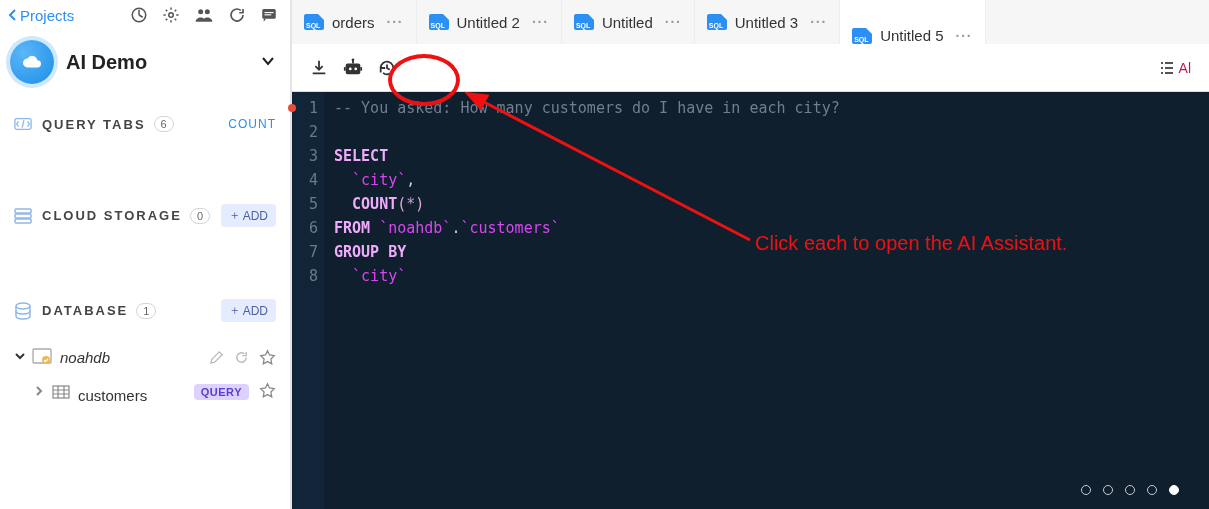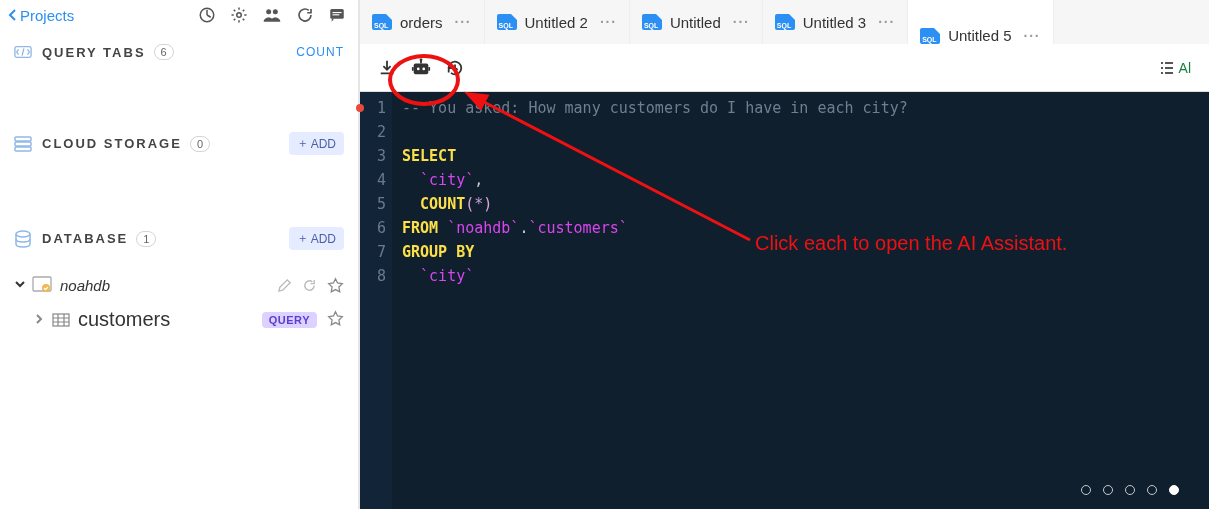--- a/index.html
+++ b/index.html
@@ -1,18 +1,18 @@
 <!DOCTYPE html>
 <html><head>
 <meta charset="utf-8">
 <style>
 * { margin: 0; padding: 0; box-sizing: border-box; }
 body { font-family: -apple-system, BlinkMacSystemFont, "Segoe UI", Arial, sans-serif; font-size: 14px; color: #333; background: #fff; overflow: hidden; width: 1209px; height: 509px; }
 .app { display: flex; height: 509px; }
-.sidebar { width: 360px; border-right: 2px solid #e5e5e5; background: #fff; display: flex; flex-direction: column; }
+.sidebar { width: 292px; border-right: 2px solid #e5e5e5; background: #fff; display: flex; flex-direction: column; }
 .sb-top { display: flex; align-items: center; padding: 6px 12px 6px 8px; }
 .back { color: #2b8ff3; font-size: 15px; display: flex; align-items: center; cursor: pointer; }
 .back svg { margin-right: 2px; }
 .sb-icons { margin-left: auto; display: flex; gap: 14px; align-items: center; }
 .sb-icons .ic { color: #555; cursor: pointer; display: flex; }
 .project-row { display: flex; align-items: center; padding: 10px 14px 18px 10px; }
 .project-avatar { width: 44px; height: 44px; border-radius: 50%; background: radial-gradient(circle at 30% 30%, #5bb7f7, #1c8de8); display: flex; align-items: center; justify-content: center; margin-right: 12px; box-shadow: 0 0 0 4px rgba(60,168,245,0.25); }
 .project-title { font-size: 20px; font-weight: 700; color: #222; }
 .project-chev { margin-left: auto; color: #222; cursor: pointer; }
 .section { padding: 14px 14px; }
@@ -25,40 +25,40 @@
 .add-btn { background: #e6ecff; color: #4b5fa7; font-size: 12px; padding: 3px 8px; border-radius: 4px; cursor: pointer; display:flex; align-items:center; gap:2px; }
 .db-row { display: flex; align-items: center; padding: 8px 14px; font-style: italic; }
 .db-row .chev { color: #333; margin-right: 6px; cursor:pointer; }
 .db-row .dbicon { margin-right: 8px; display:flex; }
 .db-row .dbname { font-size: 15px; color: #333; }
 .db-row .acts { margin-left: auto; display: flex; gap: 10px; align-items: center; }
 .db-row .acts .ic { color: #aaa; cursor:pointer; display:flex; }
 .tbl-row { display: flex; align-items: center; padding: 6px 14px 6px 34px; }
 .tbl-row .chev { color: #888; margin-right: 8px; cursor:pointer; }
 .tbl-row .tbicon { color: #888; margin-right: 8px; display:flex; }
-.tbl-row .tbname { font-size: 20px; color: #333; }
+.tbl-row .tbname { font-size: 15px; color: #333; margin-top: 7px; }
 .tbl-row .acts { margin-left: auto; display: flex; gap: 10px; align-items: center; }
 .query-badge { background: #dcd1ff; color: #5b3ed1; font-size: 11px; padding: 2px 7px; border-radius: 4px; cursor:pointer; letter-spacing: 0.5px; font-weight:600;text-align:center; }
 .main { flex: 1; display: flex; flex-direction: column; background: #f6f6f6; position: relative; min-width: 0; }
 .tabs { display: flex; background: #f6f6f6; height: 44px; align-items: stretch; overflow:hidden; }
 .tab { display: flex; align-items: center; padding: 0 8px 0 12px; gap: 8px; cursor: pointer; background: #f6f6f6; border-right: 1px solid #eee; min-width: 0; }
 .tab.active { background: #fff; align-items: flex-end; }
 .tab .ticn { display:flex; }
 .tab .tlabel { font-size: 15px; color: #333; white-space: nowrap; }
 .tab .tmenu { color: #999; cursor: pointer; padding: 0 4px; font-weight:700; letter-spacing:1px; }
 .toolbar { height: 48px; background: #fff; display: flex; align-items: center; padding: 0 18px; border-bottom: 1px solid #ddd; gap: 14px; }
 .toolbar .ic { color: #333; cursor: pointer; display:flex; }
-.toolbar .right { margin-left: auto; display:flex; align-items:center; gap:4px; color:#15803d; cursor:pointer; }
+.toolbar .right { margin-left: auto; display:flex; align-items:center; gap:4px; color:#be185d; cursor:pointer; }
 .editor { flex: 1; background: #0f1f2e; display: flex; font-family: "SF Mono", Menlo, Consolas, monospace; font-size: 15px; line-height: 24px; position: relative; }
 .gutter { width: 32px; background: #122538; color: #6a7a8a; text-align: right; padding: 4px 6px 0 0; user-select: none; }
 .gutter .ln { height: 24px; position:relative; }
 .gutter .ln .dot { position:absolute; left:-4px; top:8px; width:8px; height:8px; border-radius:50%; background:#e84b3c; }
 .code { flex: 1; padding: 4px 0 0 10px; color: #b8c4d1; white-space: pre; }
 .c-comment { color: #6f7f8f; }
-.c-kw { color: #fde047; font-weight: bold; }
+.c-kw { color: #f0abfc; font-weight: bold; }
 .c-id { color: #d946ef; }
 .c-punct { color: #c9cdd3; }
 .c-paren { color: #dca6d9; }
 .c-star { color: #c39bd3; }
 .pager { position: absolute; right: 30px; bottom: 14px; display: flex; gap: 12px; }
 .pager .pd { width: 10px; height: 10px; border-radius: 50%; border: 1.5px solid #c5c9cd; cursor:pointer; }
 .pager .pd.on { background: #fff; border-color: #fff; }
 .anno-circle { position: absolute; left: 388px; top: 54px; width: 72px; height: 52px; border: 4px solid #e11; border-radius: 50%; pointer-events: none; }
 .anno-svg { position: absolute; left: 0; top: 0; pointer-events: none; }
 .anno-text { position: absolute; left: 755px; top: 232px; color: #e11; font-size: 20px; font-family: Arial, sans-serif; pointer-events:none; }
@@ -108,20 +108,31 @@
             <svg width="18" height="18" viewBox="0 0 24 24">
               <rect x="3" y="4" width="18" height="13" rx="2" fill="#555"></rect>
               <path d="M8 17l-3 4v-4" fill="#555"></path>
               <rect x="6" y="8" width="12" height="1.5" fill="#fff"></rect>
               <rect x="6" y="11" width="9" height="1.5" fill="#fff"></rect>
             </svg>
           </span>
       </div>
     </div>
 
+    <div class="project-row">
+      <div class="project-avatar">
+        <svg width="22" height="18" viewBox="0 0 24 20">
+            <path d="M7 16a5 5 0 0 1 0-10 6 6 0 0 1 11 2 4 4 0 0 1 0 8H7z" fill="#fff"></path>
+          </svg>
+      </div>
+      <div class="project-title">AI Demo</div>
+      <span class="project-chev"><svg width="16" height="16" viewBox="0 0 16 16">
+            <path d="M3 5l5 6 5-6" stroke="#222" stroke-width="2" fill="none"></path>
+          </svg></span>
+    </div>
 
     <div class="section">
       <div class="section-head">
         <span class="shi">
             <svg width="18" height="14" viewBox="0 0 20 14">
               <rect x="1" y="1" width="18" height="12" rx="2" fill="none" stroke="#8fb8e8" stroke-width="1.5"></rect>
               <path d="M5 4l-2 3 2 3M15 4l2 3-2 3M11 3l-2 8" stroke="#8fb8e8" stroke-width="1.5" fill="none"></path>
             </svg>
           </span>
         <span class="sht">QUERY TABS</span>

